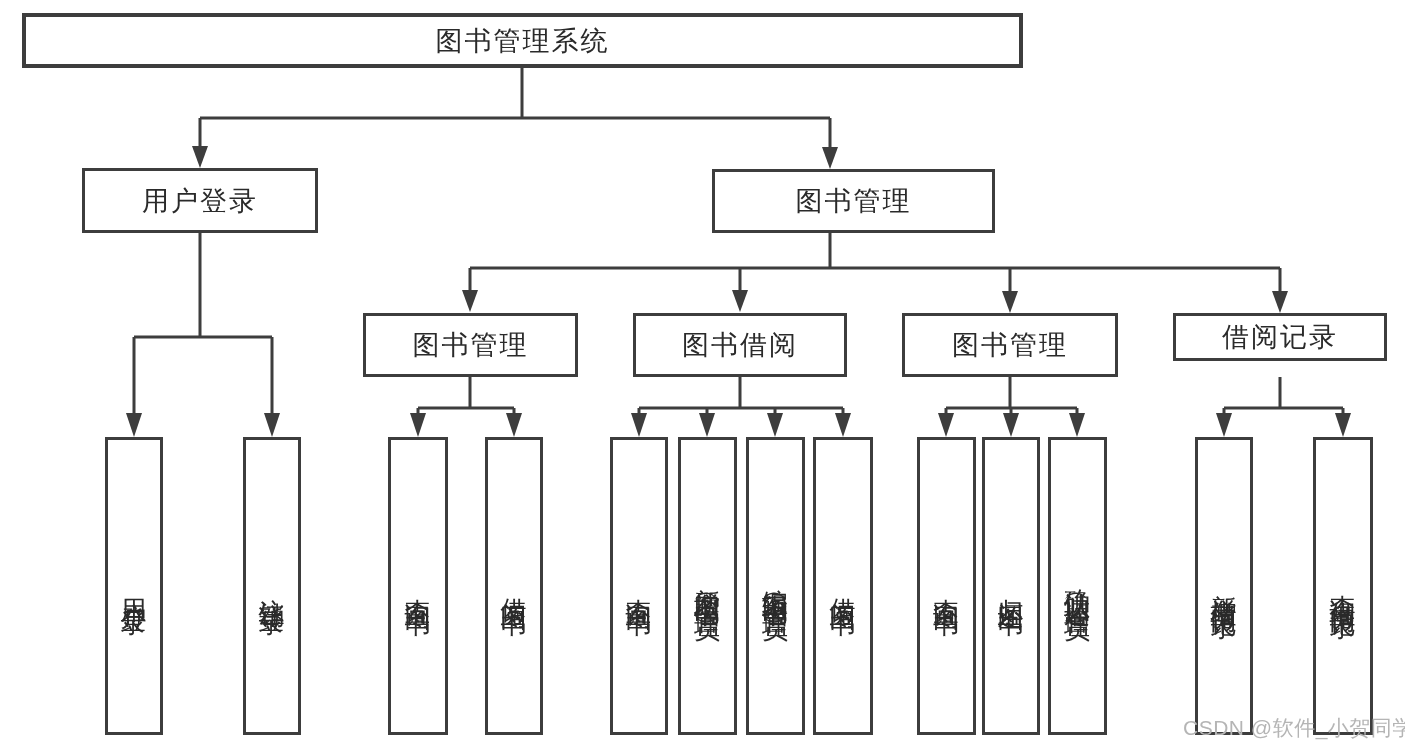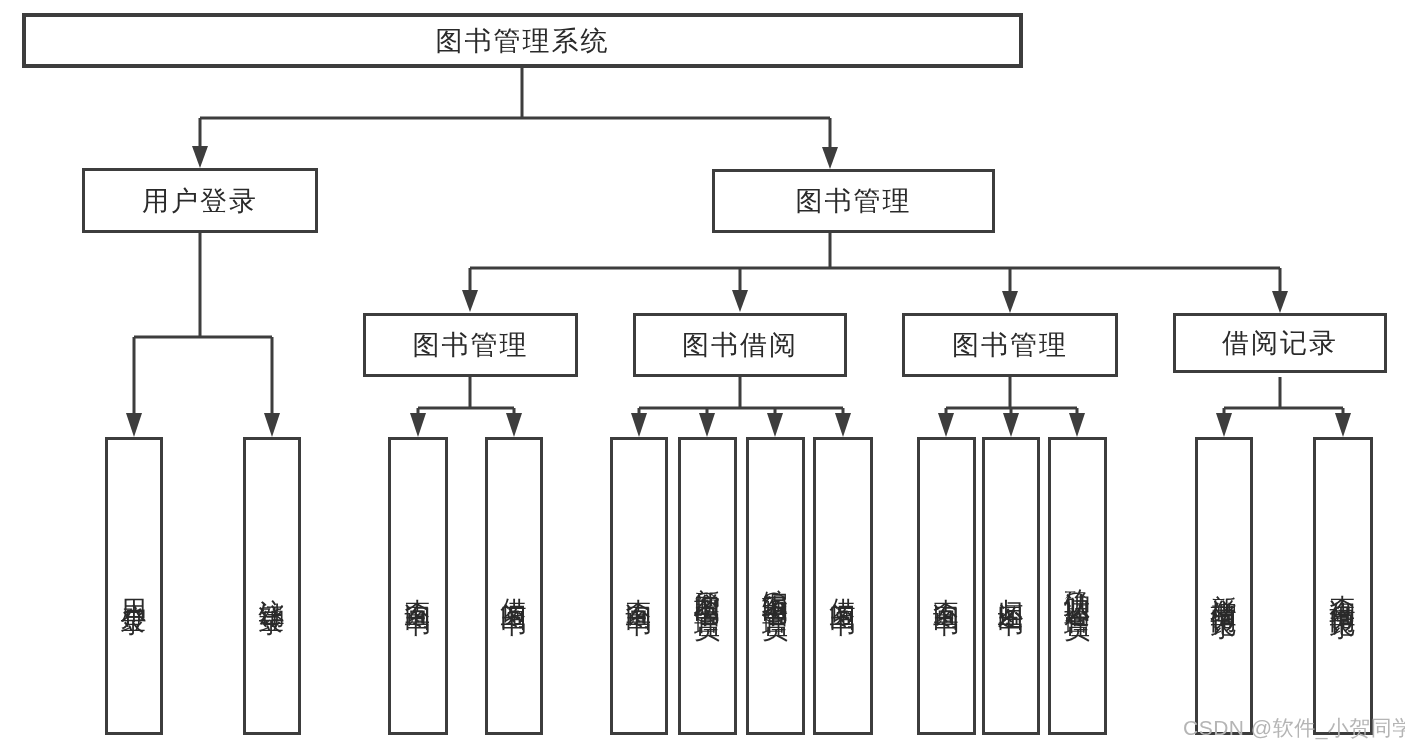--- a/index.html
+++ b/index.html
@@ -103,21 +103,21 @@
 
   <div class="node h" style="left:363px;top:313px;width:215px;height:64px">
     <span class="lbl">图书管理</span>
   </div>
   <div class="node h" style="left:633px;top:313px;width:214px;height:64px">
     <span class="lbl">图书借阅</span>
   </div>
   <div class="node h" style="left:902px;top:313px;width:216px;height:64px">
     <span class="lbl">图书管理</span>
   </div>
-  <div class="node h" style="left:1173px;top:313px;width:214px;height:60px">
+  <div class="node h" style="left:1173px;top:313px;width:214px;height:48px">
     <span class="lbl">借阅记录</span>
   </div>
 
   <div class="node v" style="left:105px;top:437px;width:58px;height:298px">
     <span class="lbl">用户登录</span>
   </div>
   <div class="node v" style="left:243px;top:437px;width:58px;height:298px">
     <span class="lbl">注销登录</span>
   </div>
 

